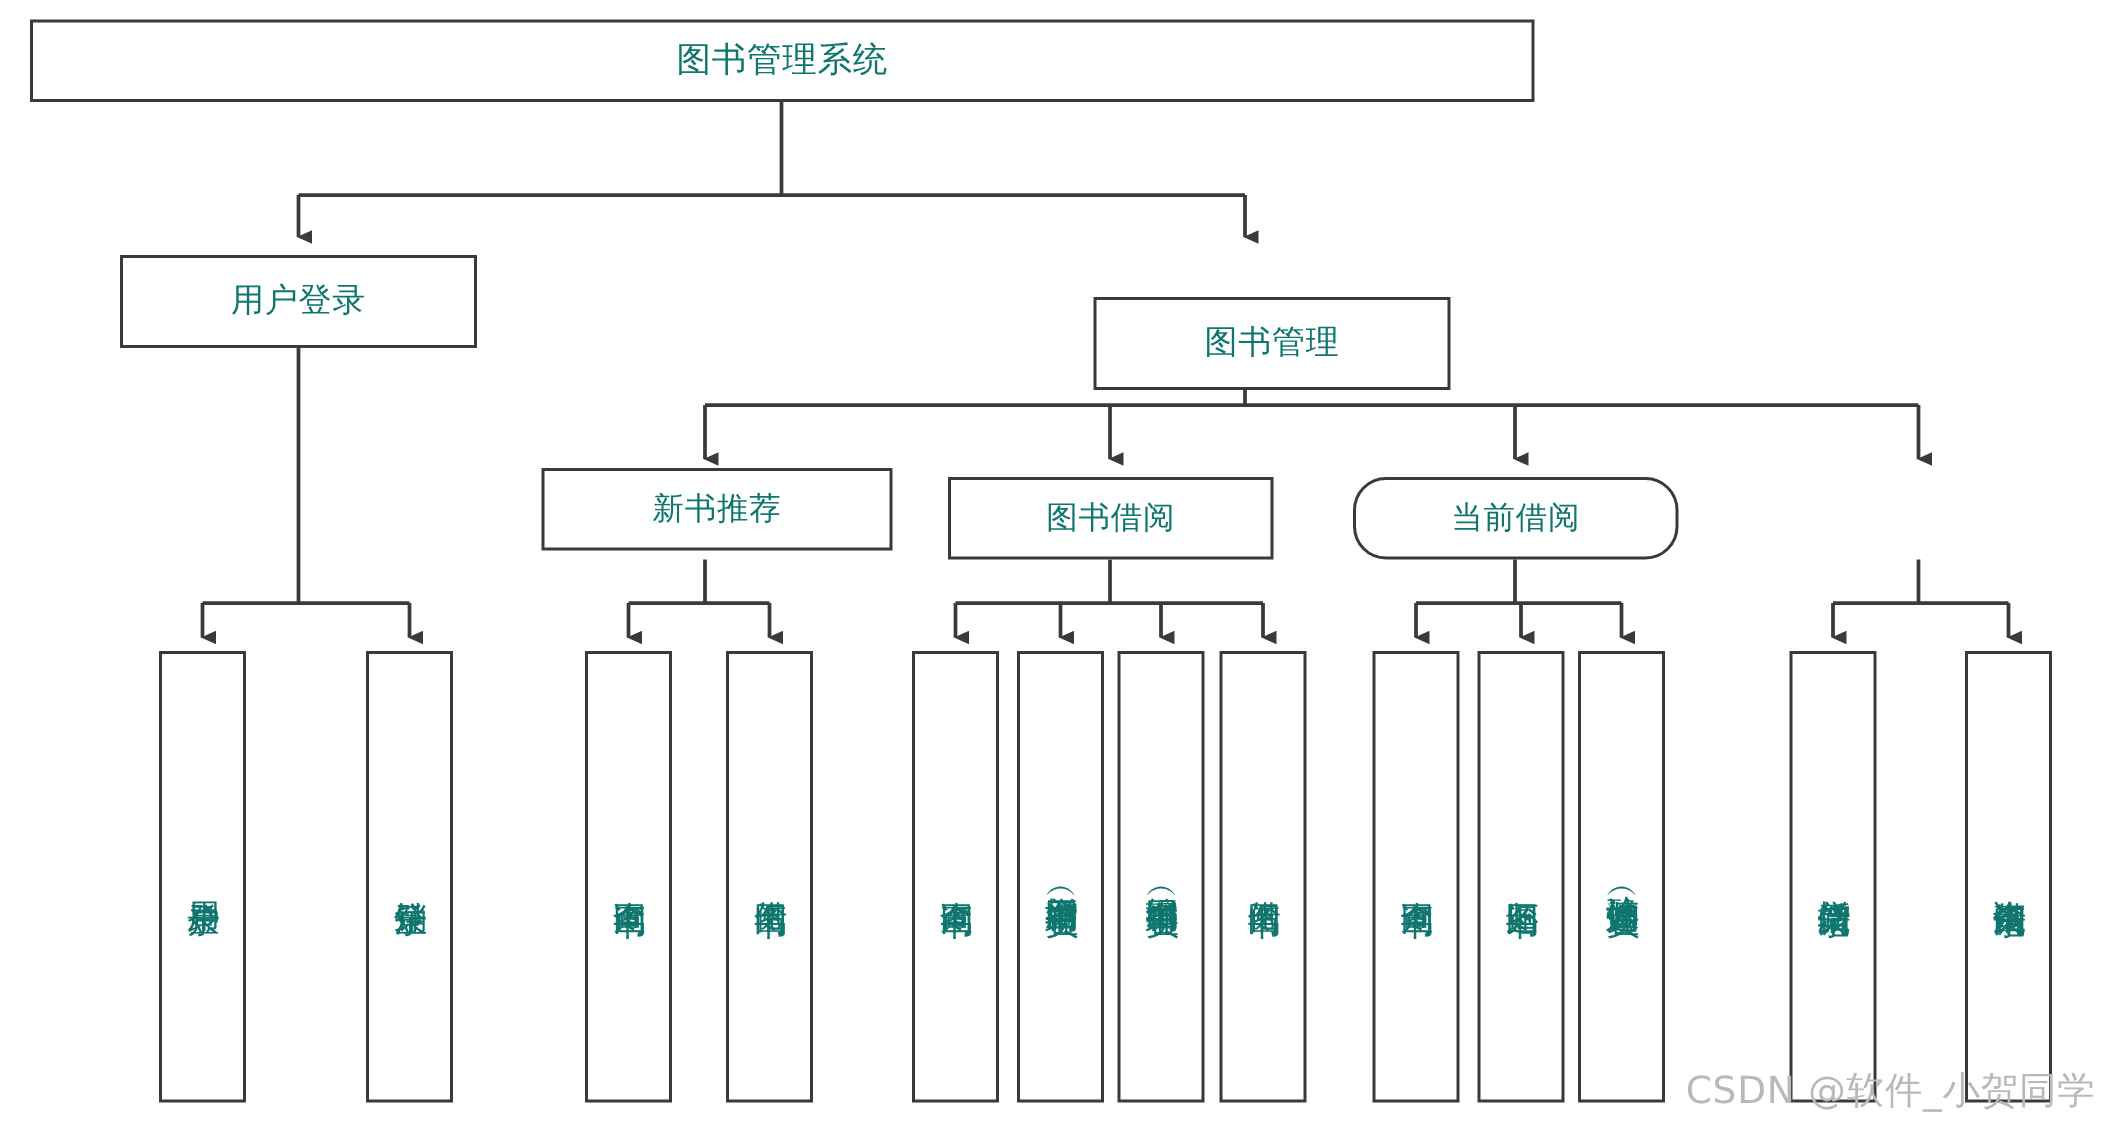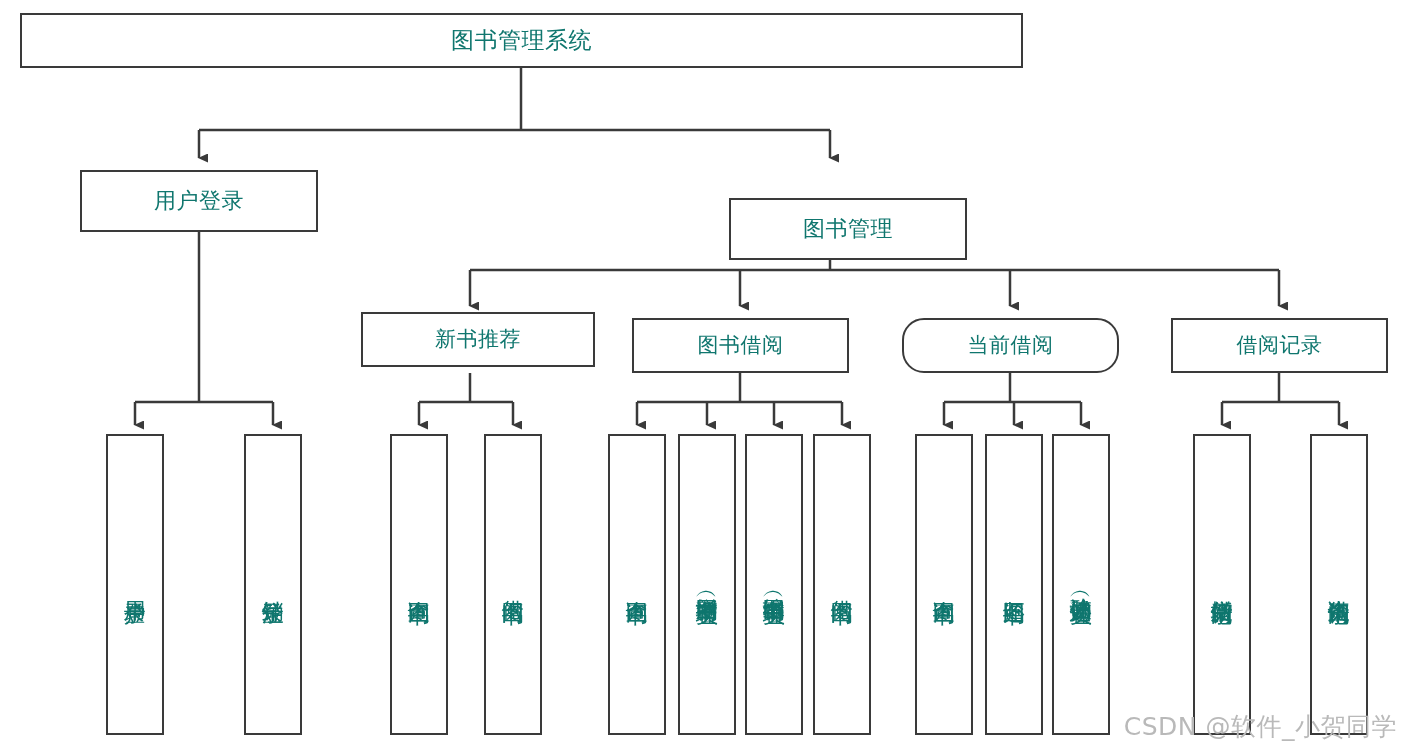--- a/index.html
+++ b/index.html
@@ -143,23 +143,20 @@
 
   <div class="node node-l2" style="left:361px; top:312px; width:234px; height:55px;">
     <span class="node-label">新书推荐</span>
   </div>
   <div class="node node-l2" style="left:632px; top:318px; width:217px; height:55px;">
     <span class="node-label">图书借阅</span>
   </div>
   <div class="node node-l2" style="left:902px; top:318px; width:217px; height:55px;border-radius:22px;">
     <span class="node-label">当前借阅</span>
   </div>
-  <div class="node node-l2" style="left:1171px; top:318px; width:217px; height:55px;">
-    <span class="node-label">借阅记录</span>
-  </div>
 
   <div class="node node-leaf" style="left:106px; top:434px; width:58px; height:301px;">
     <span class="node-label">用户登录</span>
   </div>
   <div class="node node-leaf" style="left:244px; top:434px; width:58px; height:301px;">
     <span class="node-label">注销登录</span>
   </div>
 
   <div class="node node-leaf" style="left:390px; top:434px; width:58px; height:301px;">
     <span class="node-label">查询图书</span>

